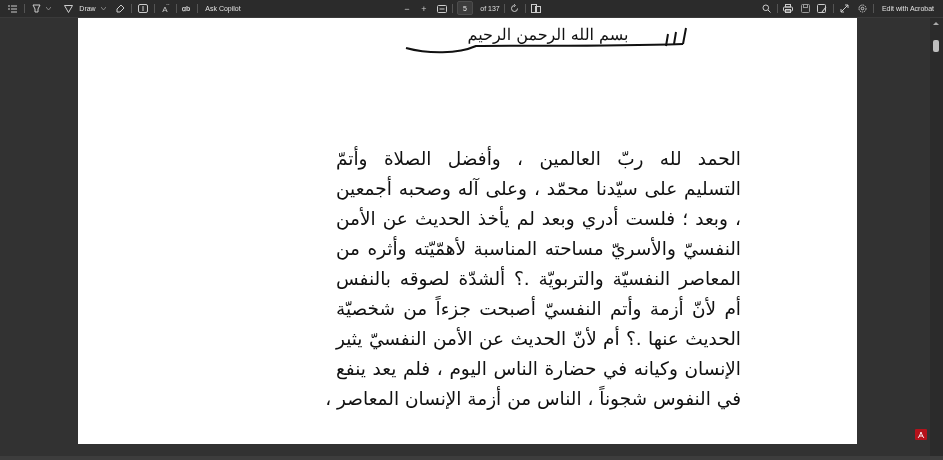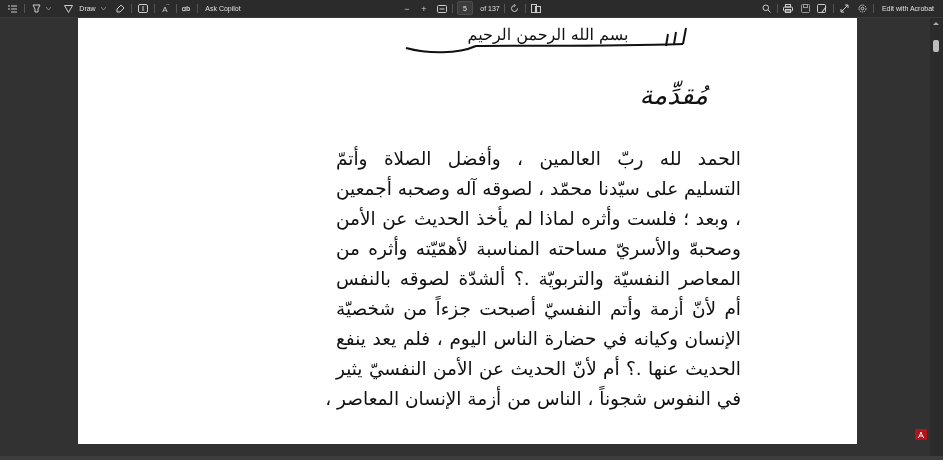--- a/index.html
+++ b/index.html
@@ -196,31 +196,30 @@
 <div class="page">
 
   <div class="basmala">
     <svg width="300" height="38" viewBox="0 0 300 38">
       <path d="M8 28 C 30 34, 60 34, 78 26 C 120 25, 190 27, 285 24" fill="none" stroke="#111" stroke-width="2"></path>
       <path d="M285 24 L288 8 M276 24 L278 12 M268 26 L270 14" stroke="#111" stroke-width="2" fill="none"></path>
       <text x="150" y="20" font-family="DejaVu Serif, serif" font-size="16" fill="#111" text-anchor="middle" direction="rtl">بسم الله الرحمن الرحيم</text>
     </svg>
   </div>
 
-  <div class="title">مُقدِّمة</div>
 
   <div class="body-text">
     <span class="line" style="padding-right:0;">الحمد لله ربّ العالمين ، وأفضل الصلاة وأتمّ</span>
-    <span class="line">التسليم على سيّدنا محمّد ، لصوقه آله وصحبه أجمعين</span>
-    <span class="line">، وبعد ؛ فلست وأثره لماذا لم يأخذ الحديث عن الأمن</span>
-    <span class="line">وصحبهّ والأسريّ مساحته المناسبة لأهمّيّته وأثره من</span>
+    <span class="line">التسليم على سيّدنا محمّد ، وعلى آله وصحبه أجمعين</span>
+    <span class="line">، وبعد ؛ فلست أدري وبعد لم يأخذ الحديث عن الأمن</span>
+    <span class="line">النفسيّ والأسريّ مساحته المناسبة لأهمّيّته وأثره من</span>
     <span class="line">المعاصر النفسيّة والتربويّة .؟ ألشدّة لصوقه بالنفس</span>
     <span class="line">أم لأنّ أزمة وأتم النفسيّ أصبحت جزءاً من شخصيّة</span>
+    <span class="line">الحديث عنها .؟ أم لأنّ الحديث عن الأمن النفسيّ يثير</span>
     <span class="line">الإنسان وكيانه في حضارة الناس اليوم ، فلم يعد ينفع</span>
-    <span class="line">الحديث عنها .؟ أم لأنّ الحديث عن الأمن النفسيّ يثير</span>
     <span class="line">في النفوس شجوناً ، الناس من أزمة الإنسان المعاصر ،</span>
   </div>
 </div>
 
 <div class="scrollbar">
   <div class="scroll-up"></div>
   <div class="scroll-thumb"></div>
 </div>
 
 <div class="acrobat-btn">

